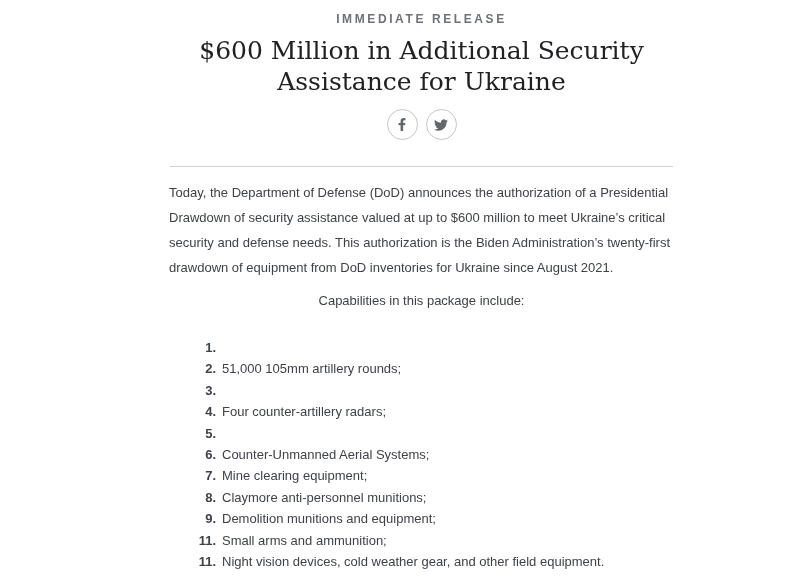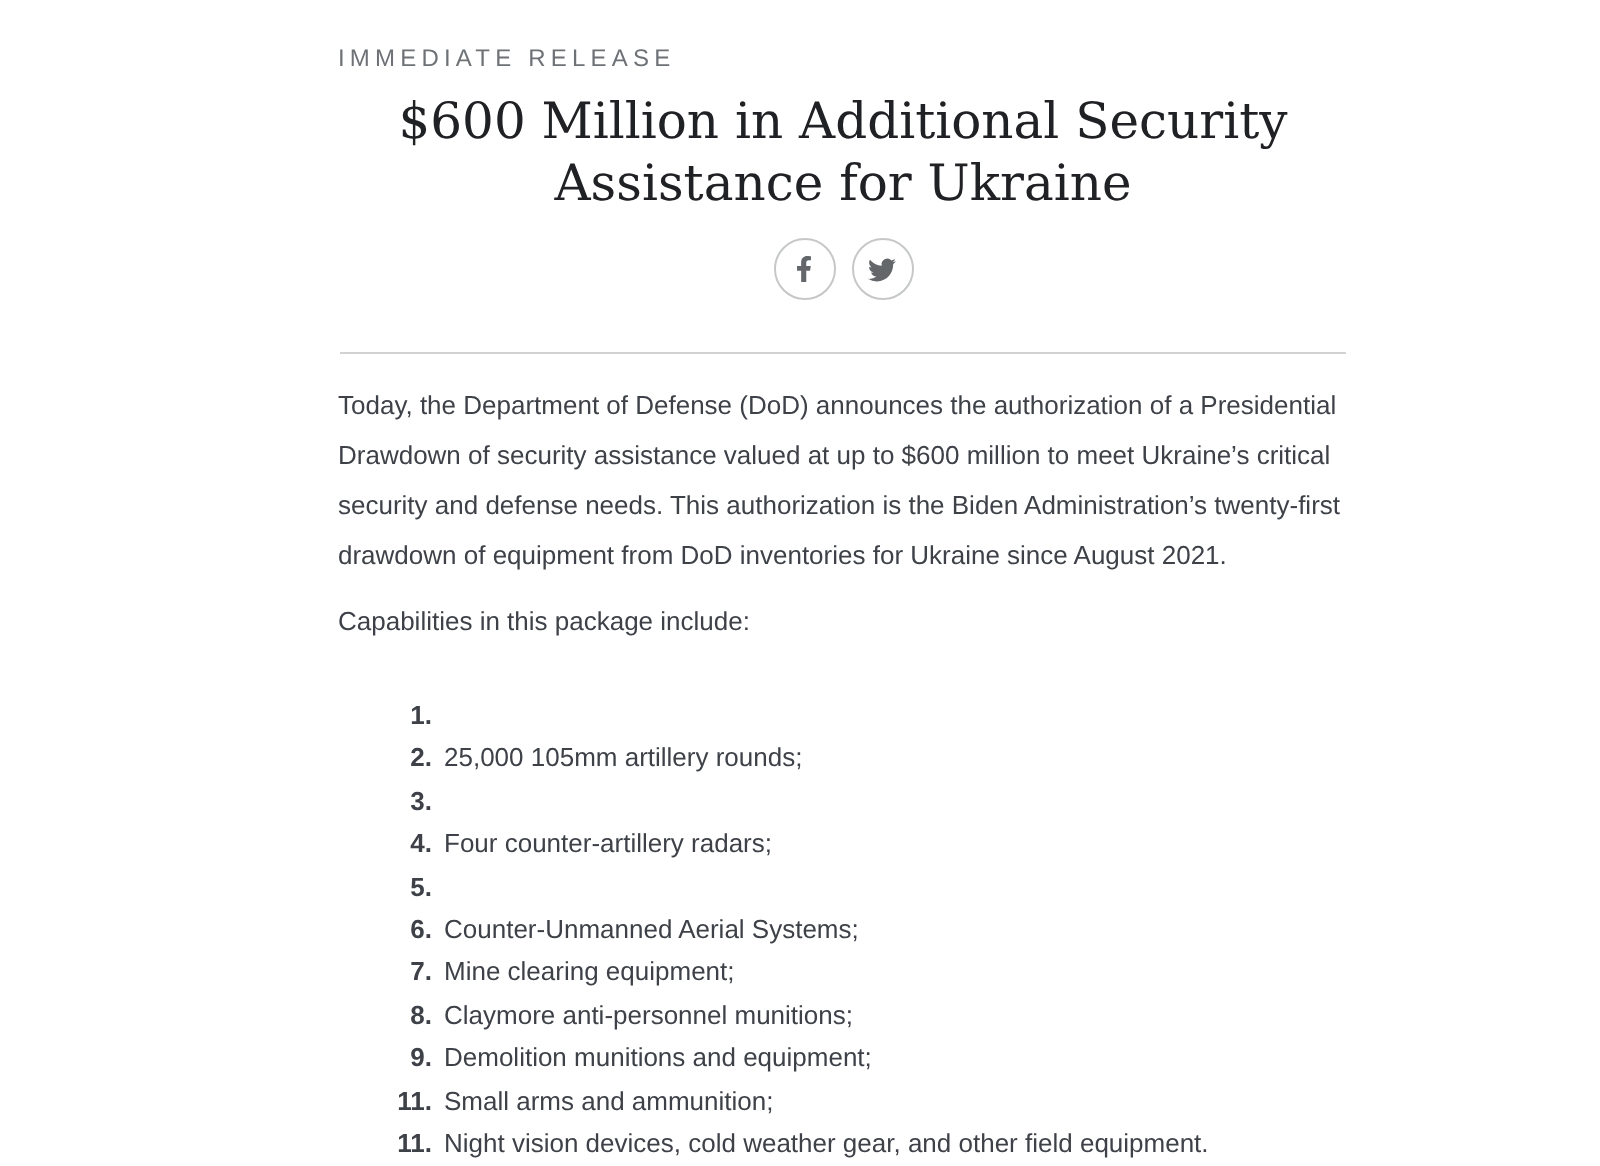--- a/index.html
+++ b/index.html
@@ -22,25 +22,25 @@
     background: var(--page-bg);
     font-family: "Liberation Sans", sans-serif;
     color: var(--text);
   }
   .container {
     width: 505px;
     margin-left: 169px;
     padding-top: 12px;
   }
   .kicker {
+    text-align: center;
     font-size: 12px;
-    font-weight: 400;
+    font-weight: 700;
     letter-spacing: 2.6px;
     color: var(--muted);
-    margin-top: 10px;
   }
   h1.title {
     margin: 9px auto 12px;
     text-align: center;
     font-family: "DejaVu Serif", "Liberation Serif", serif;
     font-weight: 400;
     font-size: 25px;
     line-height: 31px;
     color: var(--title);
   }
@@ -82,20 +82,21 @@
     margin: 13px 0 0;
     font-size: 13px;
     line-height: 25px;
     color: var(--text);
   }
   .capabilities-intro {
     margin: 8px 0 0;
     font-size: 13px;
     line-height: 25px;
     color: var(--text);
+    text-align: center;
   }
   ol.capabilities {
     list-style: none;
     margin: 24px 0 0;
     padding: 0;
     font-size: 13px;
     line-height: 21.4px;
   }
   ol.capabilities li {
     display: flex;
@@ -144,21 +145,21 @@
   <p class="body-paragraph">Today, the Department of Defense (DoD) announces the authorization of a Presidential Drawdown of security assistance valued at up to $600 million to meet Ukraine’s critical security and defense needs. This authorization is the Biden Administration’s twenty-first drawdown of equipment from DoD inventories for Ukraine since August 2021.</p>
 
   <p class="capabilities-intro">Capabilities in this package include:</p>
 
   <ol class="capabilities">
     <li>
       <span class="cap-num">1.</span>
     </li>
     <li>
       <span class="cap-num">2.</span>
-      <span class="cap-text">25,000 105mm artillery rounds;</span>
+      <span class="cap-text">51,000 105mm artillery rounds;</span>
     </li>
     <li>
       <span class="cap-num">3.</span>
     </li>
     <li>
       <span class="cap-num">4.</span>
       <span class="cap-text">Four counter-artillery radars;</span>
     </li>
     <li>
       <span class="cap-num">5.</span>

